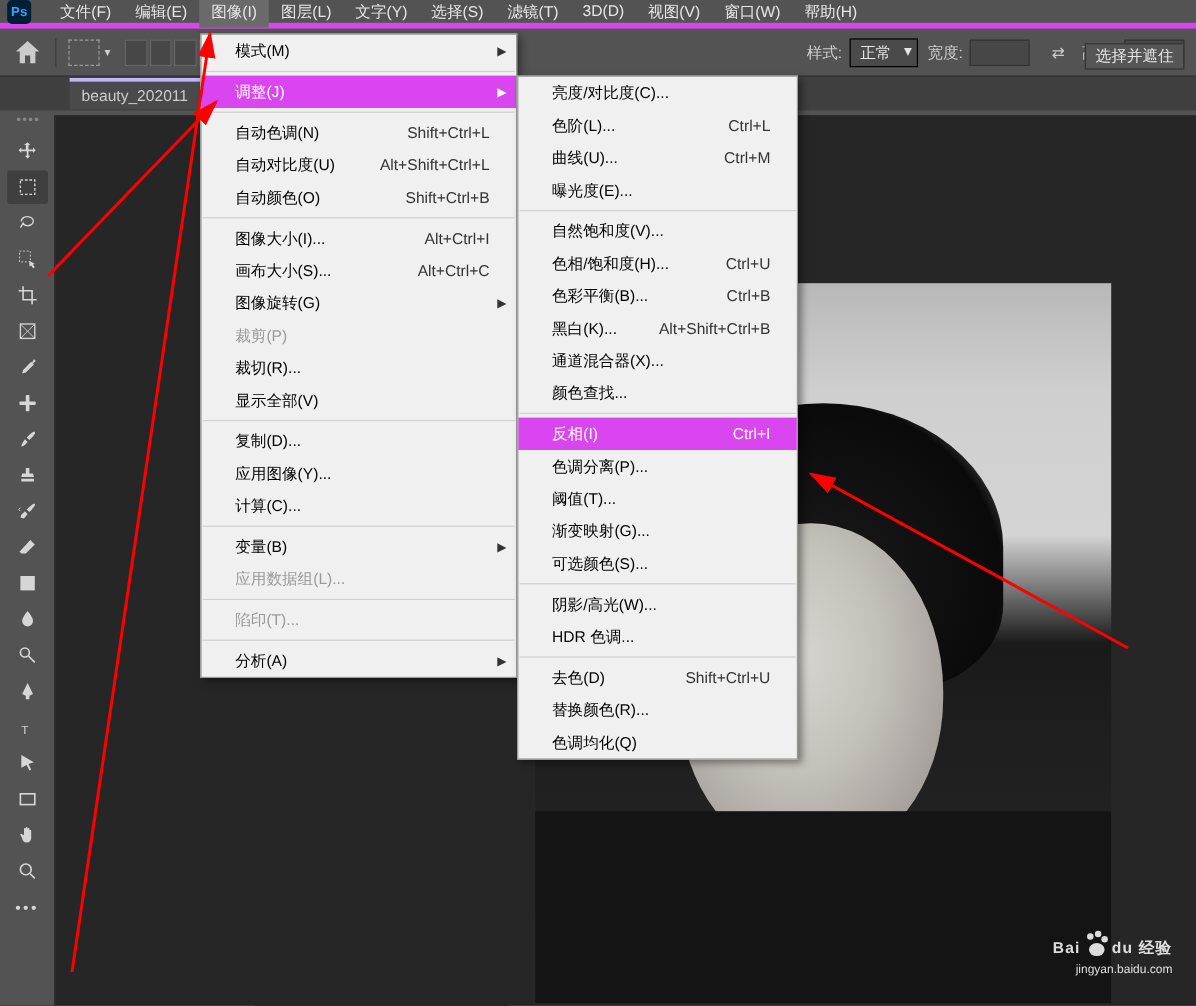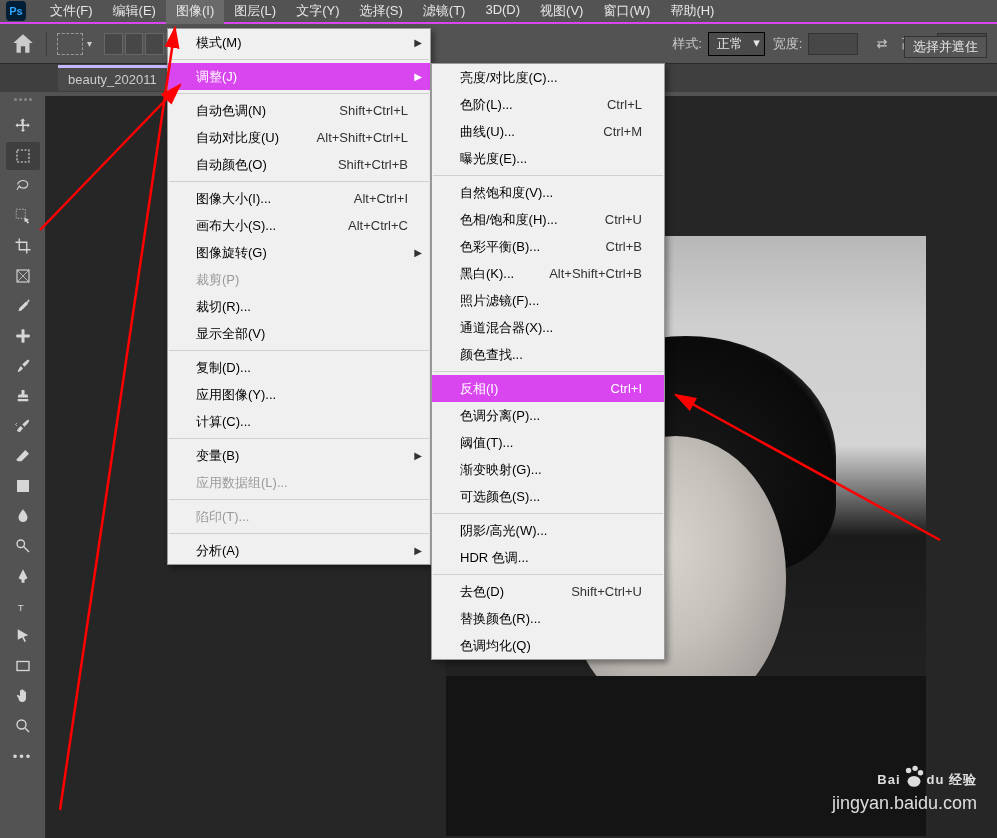--- a/index.html
+++ b/index.html
@@ -1,17 +1,17 @@
 <!DOCTYPE html>
 <html><head>
 <meta charset="utf-8">
 <style>
 *{margin:0;padding:0;box-sizing:border-box;font-family:"Microsoft YaHei",Arial,sans-serif;font-size:13px;user-select:none}
 body{width:997px;height:838px;background:#535353;overflow:hidden;position:relative}
-.menubar{height:24px;background:#535353;display:flex;align-items:center;padding-left:6px;border-bottom:2px solid #d946ef}
+.menubar{height:24px;background:#535353;display:flex;align-items:center;padding-left:6px;border-bottom:5px solid #d946ef}
 .ps-logo{width:20px;height:20px;background:#001e36;border-radius:4px;display:flex;align-items:center;justify-content:center;margin-right:14px}
 .ps-logo span{color:#31a8ff;font-weight:bold;font-size:11px}
 .menubar-item{color:#e6e6e6;padding:4px 10px;cursor:default}
 .menubar-item.active{background:#6a6a6a}
 .optbar{height:40px;background:#535353;display:flex;align-items:center;padding:0 10px;border-bottom:1px solid #2a2a2a}
 .home-icon{width:26px;height:26px;color:#ccc}
 .opt-sep{width:1px;height:24px;background:#3d3d3d;margin:0 10px}
 .marquee-preset{width:26px;height:22px;border:1px dashed #999;margin-right:4px;position:relative}
 .opt-chevron{color:#ccc;font-size:10px;margin-right:12px}
 .opt-label{color:#ccc;margin-left:8px;margin-right:6px}
@@ -27,21 +27,21 @@
 .tool.active{background:#3f3f3f}
 .tool svg{width:18px;height:18px}
 .canvas-area{position:absolute;left:46px;top:96px;right:0;bottom:0;background:#262626}
 .photo{position:absolute;left:400px;top:140px;width:480px;height:600px;background:linear-gradient(180deg,#b8b8b8 0%,#cfcfcf 15%,#d4d4d4 35%,#1a1a1a 50%,#2a2a2a 100%);overflow:hidden}
 .photo .face{position:absolute;left:120px;top:200px;width:220px;height:280px;border-radius:50% 50% 48% 48%;background:radial-gradient(ellipse at 45% 40%,#d8d5d0 0%,#c4c0ba 40%,#999490 90%)}
 .photo .hair{position:absolute;left:90px;top:100px;width:300px;height:240px;background:radial-gradient(ellipse at 50% 60%,#1a1a1a 0%,#0a0a0a 70%,transparent 100%);border-radius:50% 50% 30% 30%}
 .photo .shirt{position:absolute;left:0;bottom:0;width:100%;height:160px;background:#141414}
 .watermark{position:absolute;right:20px;bottom:24px;color:#fff;text-align:right;opacity:.85}
 .watermark .wl{font-size:28px;font-weight:bold;letter-spacing:1px}
 .watermark .wl .paw{display:inline-block;vertical-align:middle}
-.watermark .ws{font-size:18px;margin-top:2px}
+.watermark .ws{font-size:10px;margin-top:2px}
 .menu1{position:absolute;left:167px;top:28px;width:264px;background:#f0f0f0;border:1px solid #9a9a9a;box-shadow:3px 3px 6px rgba(0,0,0,.4);z-index:10}
 .menu2{position:absolute;left:431px;top:63px;width:234px;background:#f0f0f0;border:1px solid #9a9a9a;box-shadow:3px 3px 6px rgba(0,0,0,.4);z-index:11}
 .mi{height:27px;display:flex;align-items:center;padding:0 22px 0 28px;color:#000;position:relative}
 .mi .lbl{flex:1}
 .mi .sc{color:#333;margin-left:18px}
 .mi .arrow{position:absolute;right:8px;font-size:10px;color:#333}
 .mi.hl{background:#d946ef;color:#fff}
 .mi.hl .sc,.mi.hl .arrow{color:#fff}
 .mi.dis{color:#9a9a9a}
 .msep{height:1px;background:#d0d0d0;margin:3px 1px}
@@ -340,23 +340,20 @@
     </div>
     <div class="mi">
       <span class="lbl">色彩平衡(B)...</span>
       <span class="sc">Ctrl+B</span>
     </div>
     <div class="mi">
       <span class="lbl">黑白(K)...</span>
       <span class="sc">Alt+Shift+Ctrl+B</span>
     </div>
     <div class="mi">
-      <span class="lbl">照片滤镜(F)...</span>
-    </div>
-    <div class="mi">
       <span class="lbl">通道混合器(X)...</span>
     </div>
     <div class="mi">
       <span class="lbl">颜色查找...</span>
     </div>
     <div class="msep"></div>
     <div class="mi hl">
       <span class="lbl">反相(I)</span>
       <span class="sc">Ctrl+I</span>
     </div>

